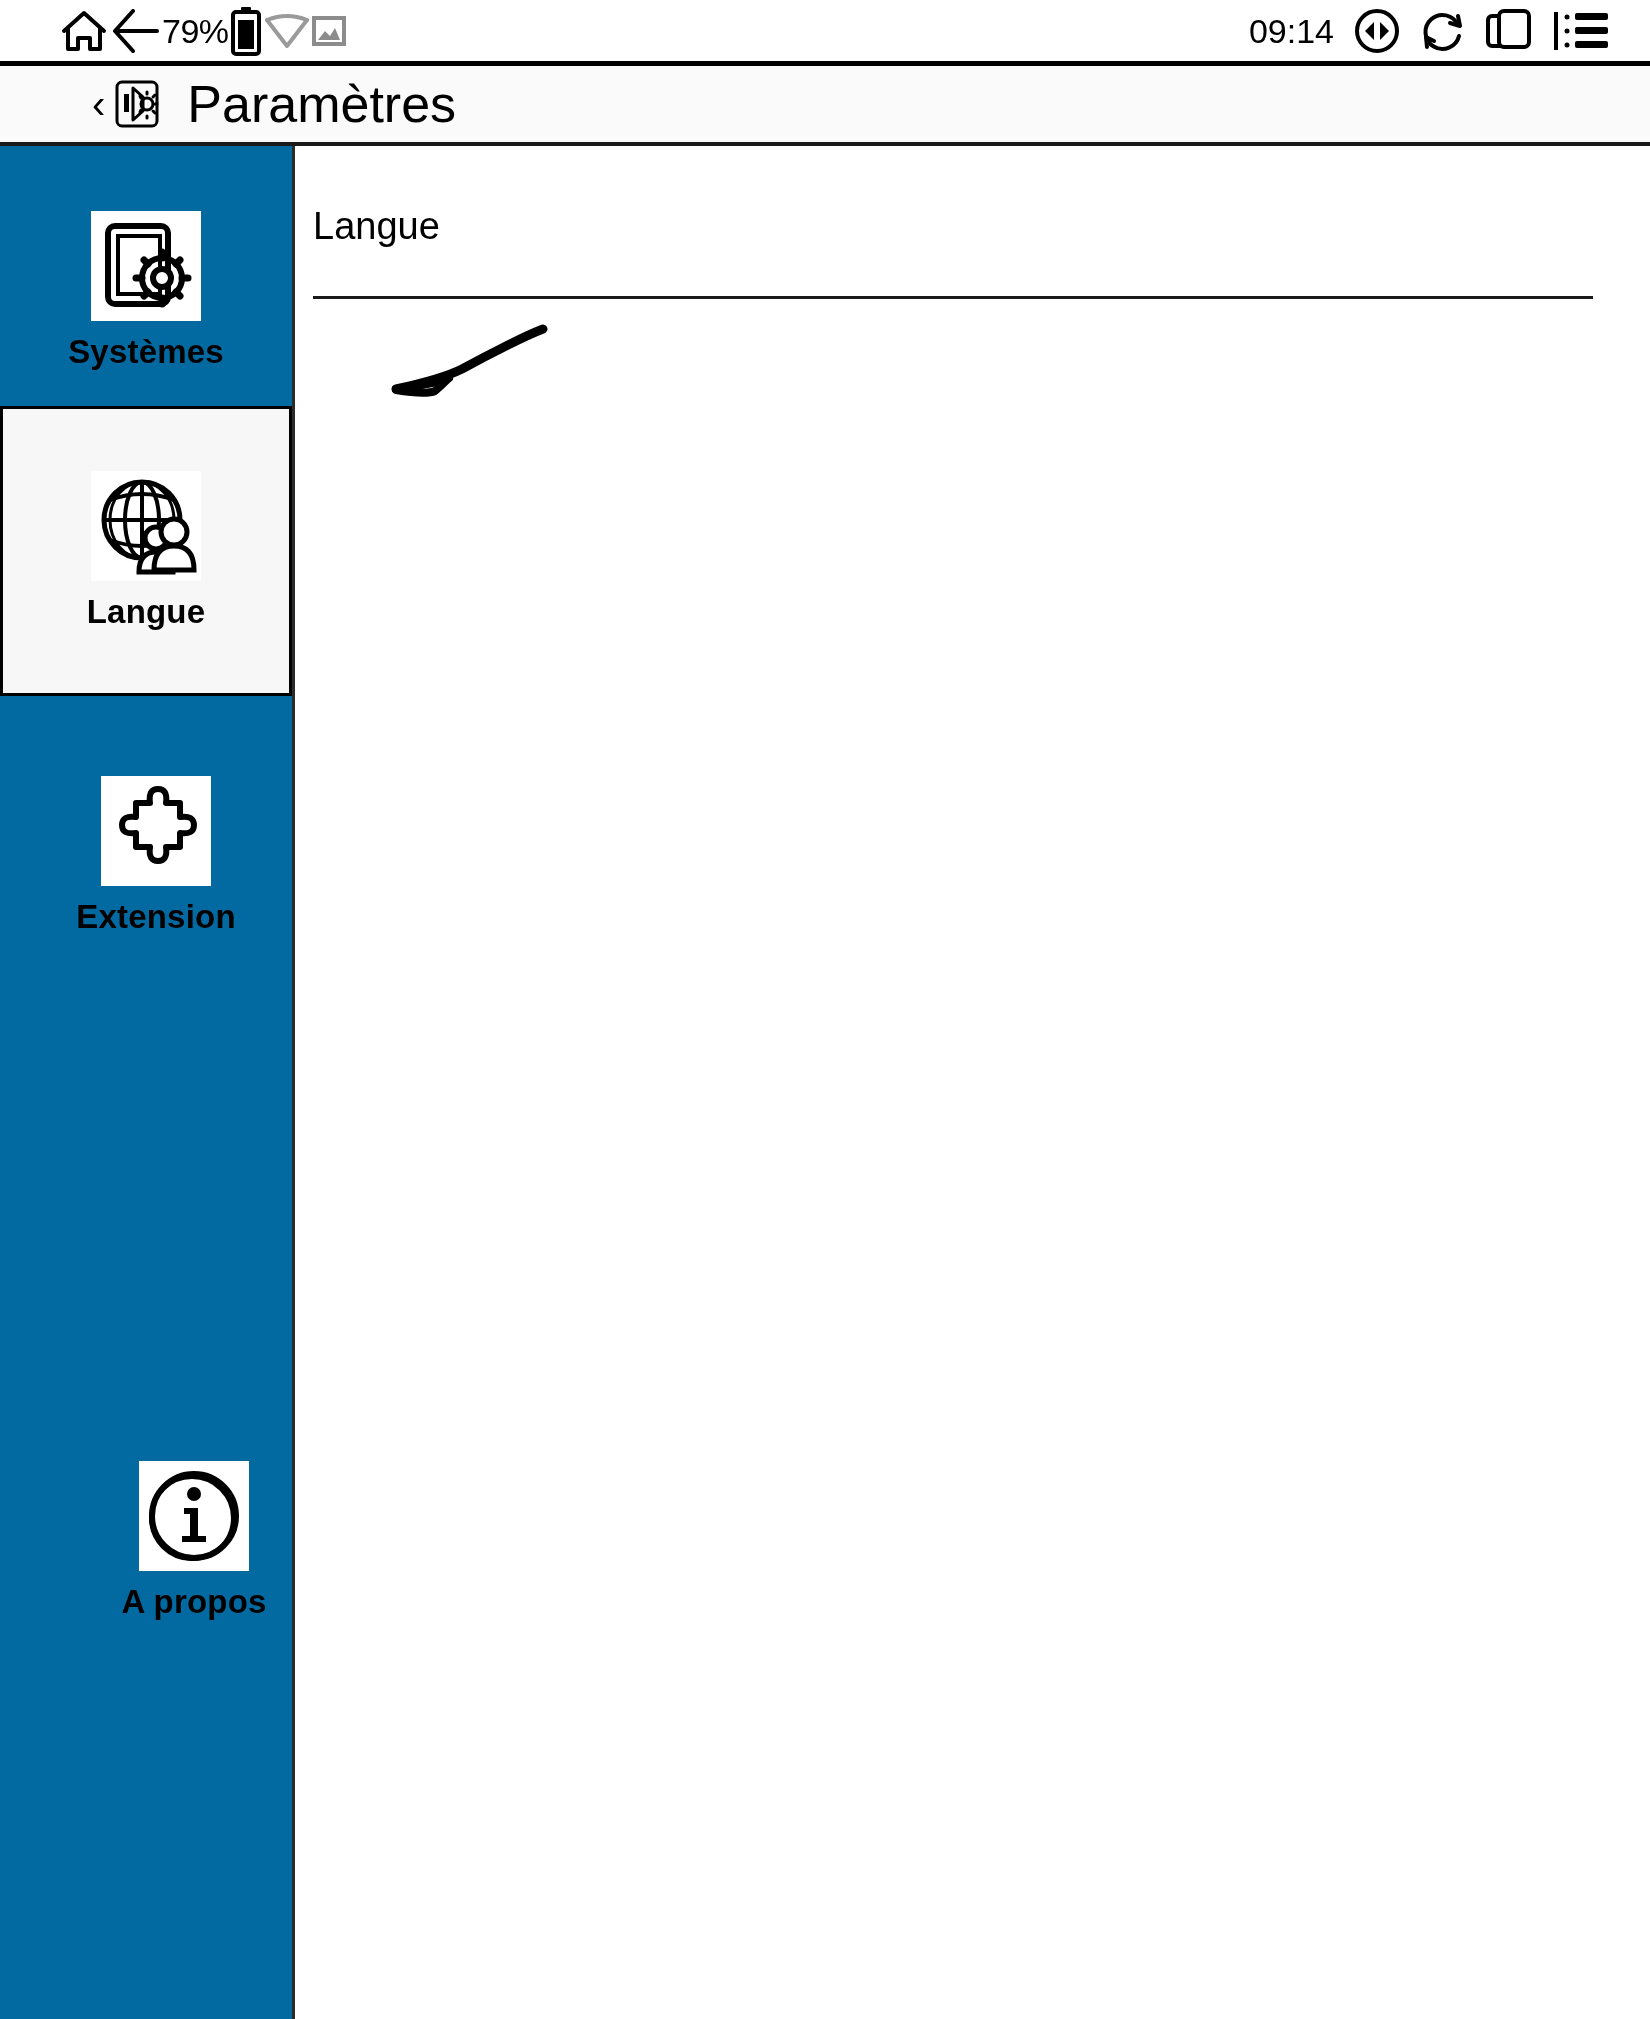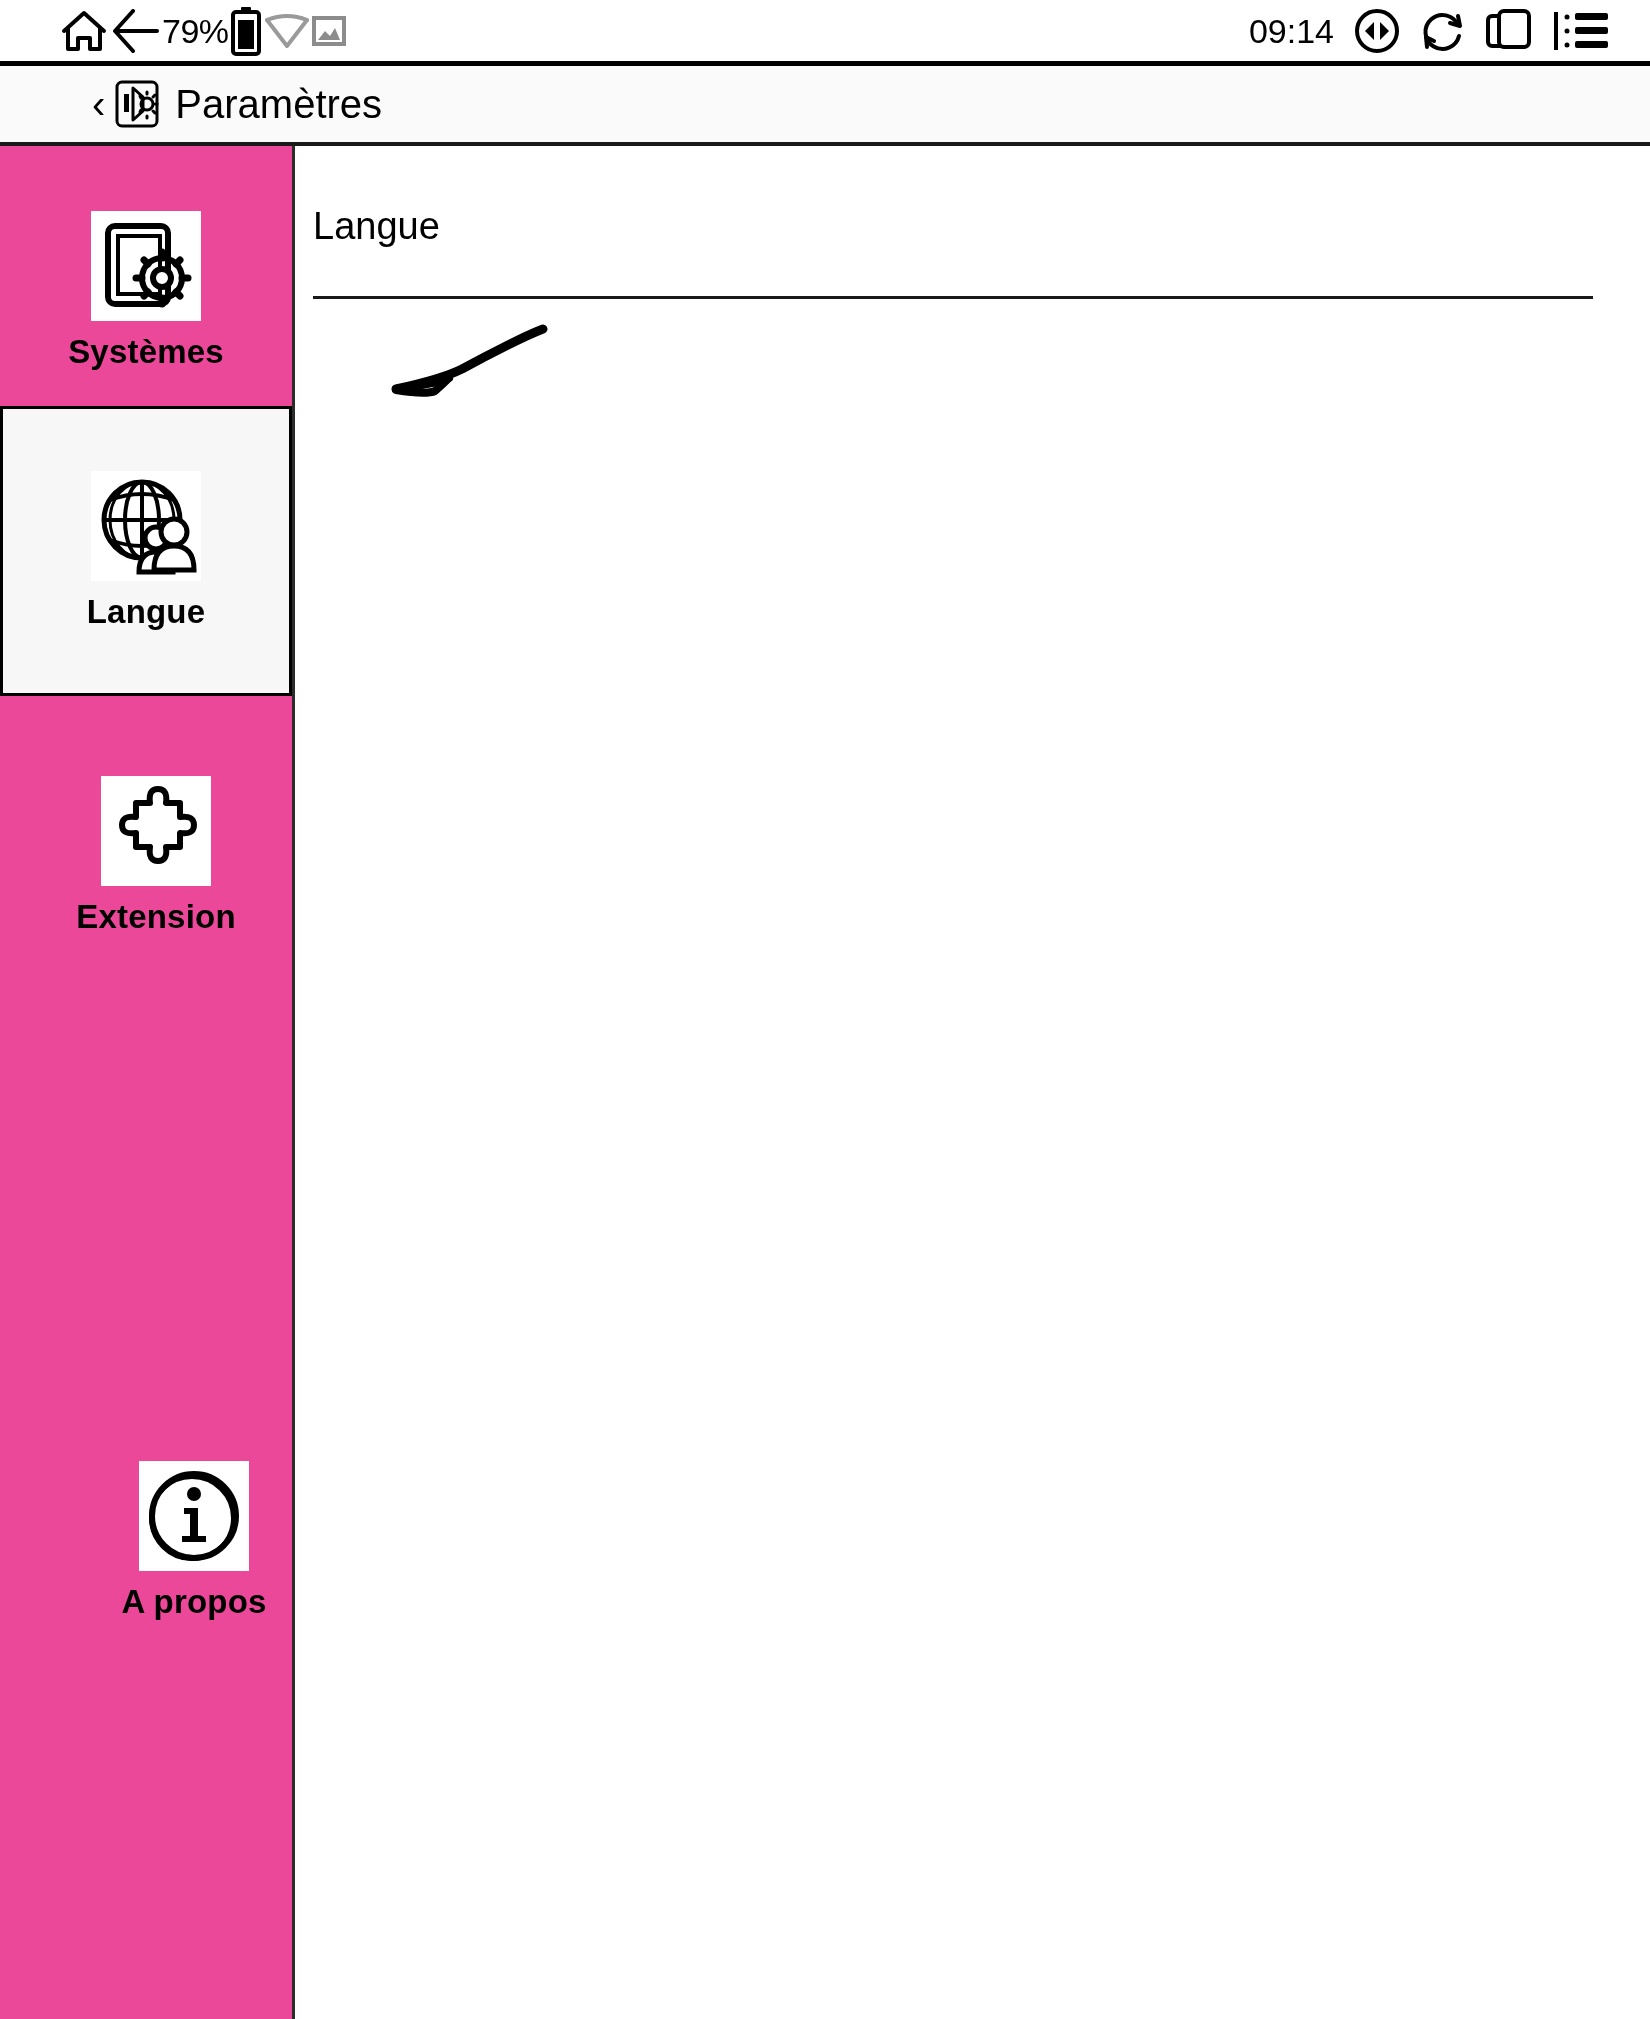--- a/index.html
+++ b/index.html
@@ -26,33 +26,33 @@
     position:absolute; top:61px; left:0; width:1650px; height:5px; background:#000;
   }
 
   
   .titlebar{
     position:absolute; top:66px; left:0; width:1650px; height:76px;
     display:flex; align-items:center; background:#fafafa;
   }
   .tb-chev{ margin-left:92px; font-size:40px; line-height:1; font-weight:300; }
   .tb-icon{ margin-left:10px; display:flex; align-items:center; }
-  .tb-title{ margin-left:16px; font-size:40px; font-weight:400; letter-spacing:0px; }
+  .tb-title{ margin-left:28px; font-size:52px; font-weight:400; letter-spacing:0px; }
   .titleline{
     position:absolute; top:142px; left:0; width:1650px; height:4px; background:#1a1a1a;
   }
 
   
   .content{
     position:absolute; top:146px; left:0; width:1650px; height:1873px;
     display:flex;
   }
   .sidebar{
     width:295px; height:100%;
-    background:#ec4899;
+    background:#0369a1;
     border-right:3px solid #2b2b2b;
     position:relative;
     flex:0 0 295px;
   }
   .main{
     flex:1; height:100%; background:#ffffff; position:relative;
   }
 
   
   .side-item{

